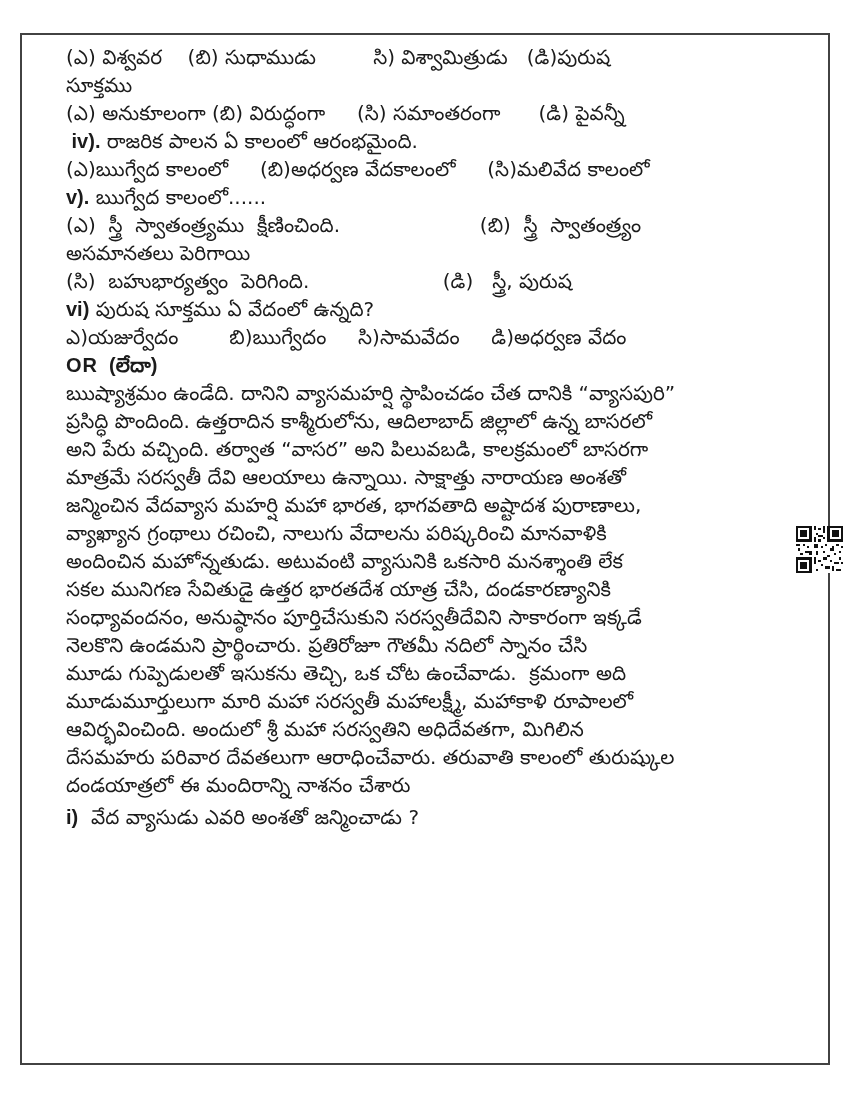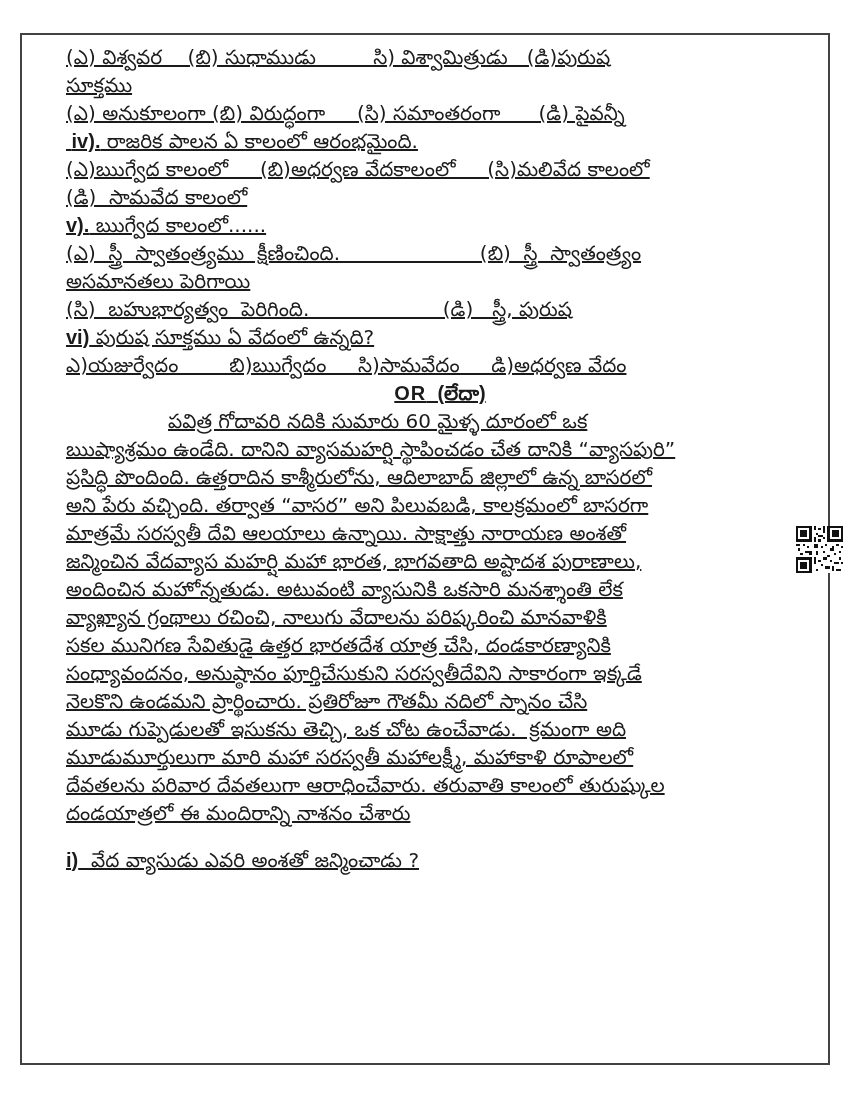--- a/index.html
+++ b/index.html
@@ -8,68 +8,67 @@
     font-family:"DejaVu Sans", sans-serif; color:#1b1b1b;
   }
   .frame {
     position:absolute; left:20px; top:33px; width:810px; height:1032px;
     border:2px solid #424242; box-sizing:border-box; background:#ffffff;
   }
   .content {
     position:absolute; left:44px; top:8px; right:14px;
     font-size:20px; line-height:28px;
   }
-  .line { white-space:pre-wrap; min-height:28px;text-decoration:underline; }
+  .line { white-space:pre-wrap; min-height:28px; }
   .line b {
     font-family:"Liberation Sans", sans-serif; font-weight:700; font-style:normal;
   }
-  .or-line { text-align:center; font-weight:700; }
+  .or-line { text-align:left; font-weight:700; }
   .or-line .latin { font-family:"Liberation Sans", sans-serif; letter-spacing:1px; }
   .indent-first { text-indent:102px; }
-  .followup-block { margin-top:19px; }
+  .followup-block { margin-top:4px; }
   .qr {
     position:absolute; left:796px; top:526px; width:47px; height:47px;
   }
 </style>
 </head>
 <body>
 
 <div class="frame">
   <div class="content">
 
     <div class="line"><b></b><span>(ఎ) విశ్వవర    (బి) సుధాముడు         సి) విశ్వామిత్రుడు   (డి)పురుష</span></div>
     <div class="line"><b></b><span>సూక్తము</span></div>
     <div class="line"><b></b><span>(ఎ) అనుకూలంగా (బి) విరుద్ధంగా     (సి) సమాంతరంగా      (డి) పైవన్నీ</span></div>
     <div class="line"><b> iv).</b><span> రాజరిక పాలన ఏ కాలంలో ఆరంభమైంది.</span></div>
     <div class="line"><b></b><span>(ఎ)ఋగ్వేద కాలంలో     (బి)అధర్వణ వేదకాలంలో     (సి)మలివేద కాలంలో</span></div>
-    <div class="line"><b></b><span>(డి)  సామవేద కాలంలో</span></div>
     <div class="line"><b>v).</b><span> ఋగ్వేద కాలంలో......</span></div>
     <div class="line"><b></b><span>(ఎ)  స్త్రీ  స్వాతంత్ర్యము  క్షీణించింది.                      (బి)  స్త్రీ  స్వాతంత్ర్యం</span></div>
     <div class="line"><b></b><span>అసమానతలు పెరిగాయి</span></div>
     <div class="line"><b></b><span>(సి)  బహుభార్యత్వం  పెరిగింది.                     (డి)   స్త్రీ, పురుష</span></div>
     <div class="line"><b>vi)</b><span> పురుష సూక్తము ఏ వేదంలో ఉన్నది?</span></div>
     <div class="line"><b></b><span>ఎ)యజుర్వేదం        బి)ఋగ్వేదం     సి)సామవేదం     డి)అధర్వణ వేదం</span></div>
 
     <div class="line or-line"><b class="latin">OR</b><b class="telugu">  (లేదా)</b></div>
 
     <div>
-      <div class="line indent-first">పవిత్ర గోదావరి నదికి సుమారు 60 మైళ్ళ దూరంలో ఒక</div>
       <div class="line">ఋష్యాశ్రమం ఉండేది. దానిని వ్యాసమహర్షి స్థాపించడం చేత దానికి “వ్యాసపురి”</div>
       <div class="line">ప్రసిద్ధి పొందింది. ఉత్తరాదిన కాశ్మీరులోను, ఆదిలాబాద్ జిల్లాలో ఉన్న బాసరలో</div>
       <div class="line">అని పేరు వచ్చింది. తర్వాత “వాసర” అని పిలువబడి, కాలక్రమంలో బాసరగా</div>
       <div class="line">మాత్రమే సరస్వతీ దేవి ఆలయాలు ఉన్నాయి. సాక్షాత్తు నారాయణ అంశతో</div>
       <div class="line">జన్మించిన వేదవ్యాస మహర్షి మహా భారత, భాగవతాది అష్టాదశ పురాణాలు,</div>
+      <div class="line">వ్యాఖ్యాన గ్రంథాలు రచించి, నాలుగు వేదాలను పరిష్కరించి మానవాళికి</div>
       <div class="line">అందించిన మహోన్నతుడు. అటువంటి వ్యాసునికి ఒకసారి మనశ్శాంతి లేక</div>
-      <div class="line">వ్యాఖ్యాన గ్రంథాలు రచించి, నాలుగు వేదాలను పరిష్కరించి మానవాళికి</div>
       <div class="line">సకల మునిగణ సేవితుడై ఉత్తర భారతదేశ యాత్ర చేసి, దండకారణ్యానికి</div>
       <div class="line">సంధ్యావందనం, అనుష్ఠానం పూర్తిచేసుకుని సరస్వతీదేవిని సాకారంగా ఇక్కడే</div>
       <div class="line">నెలకొని ఉండమని ప్రార్థించారు. ప్రతిరోజూ గౌతమీ నదిలో స్నానం చేసి</div>
       <div class="line">మూడు గుప్పెడులతో ఇసుకను తెచ్చి, ఒక చోట ఉంచేవాడు.  క్రమంగా అది</div>
       <div class="line">మూడుమూర్తులుగా మారి మహా సరస్వతీ మహాలక్ష్మీ, మహాకాళి రూపాలలో</div>
-      <div class="line">దేవతలను పరివార దేవతలుగా ఆరాధించేవారు. తరువాతి కాలంలో తురుష్కుల</div>
+      <div class="line">ఆవిర్భవించింది. అందులో శ్రీ మహా సరస్వతిని అధిదేవతగా, మిగిలిన</div>
+      <div class="line">దేసమహరు పరివార దేవతలుగా ఆరాధించేవారు. తరువాతి కాలంలో తురుష్కుల</div>
       <div class="line">దండయాత్రలో ఈ మందిరాన్ని నాశనం చేశారు</div>
     </div>
 
     <div class="followup-block">
       <div class="line"><b>i)</b><span>  వేద వ్యాసుడు ఎవరి అంశతో జన్మించాడు ?</span></div>
     </div>
 
   </div>
 </div>
 

